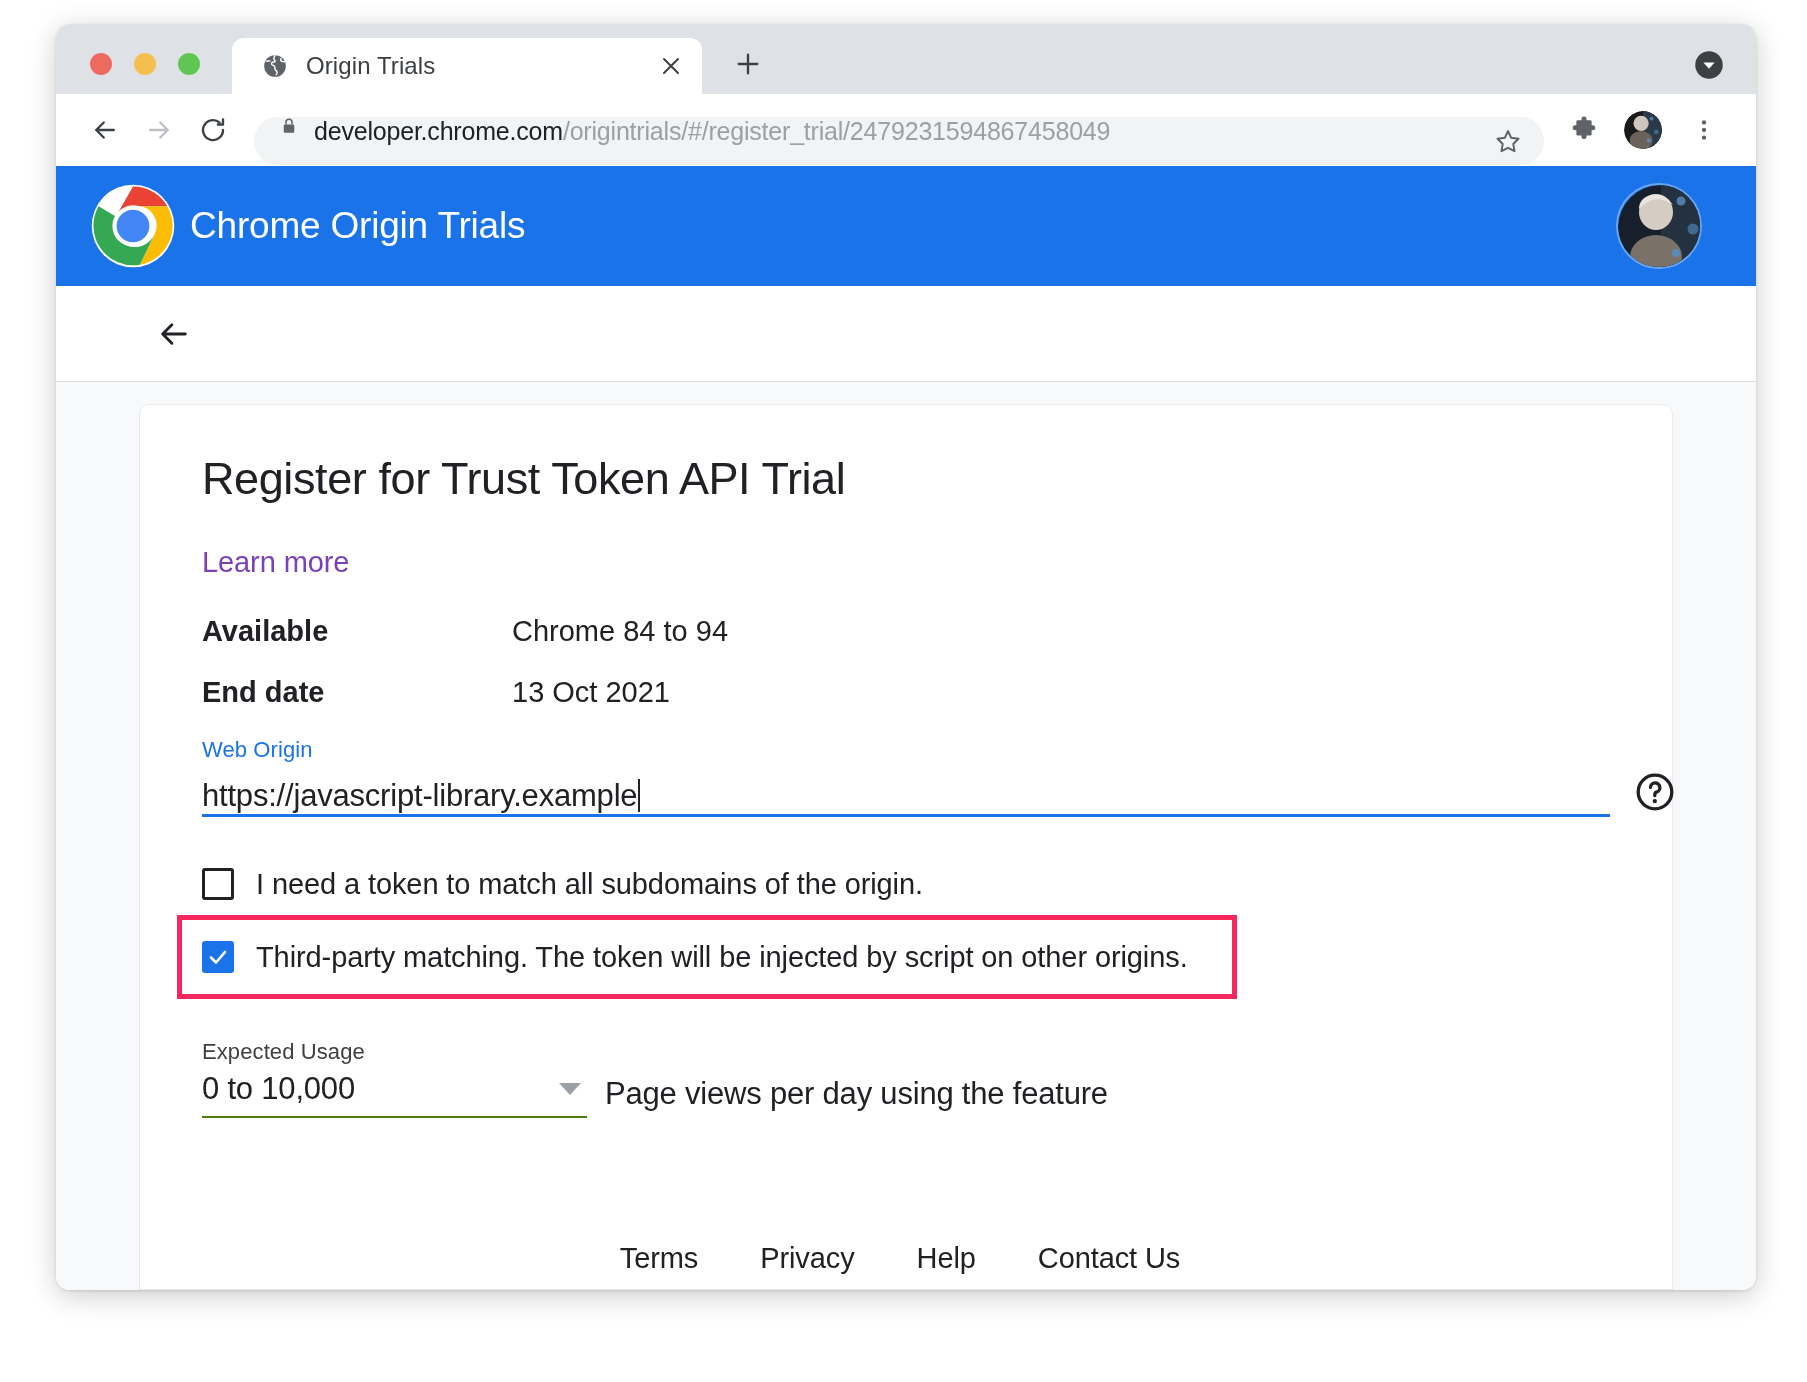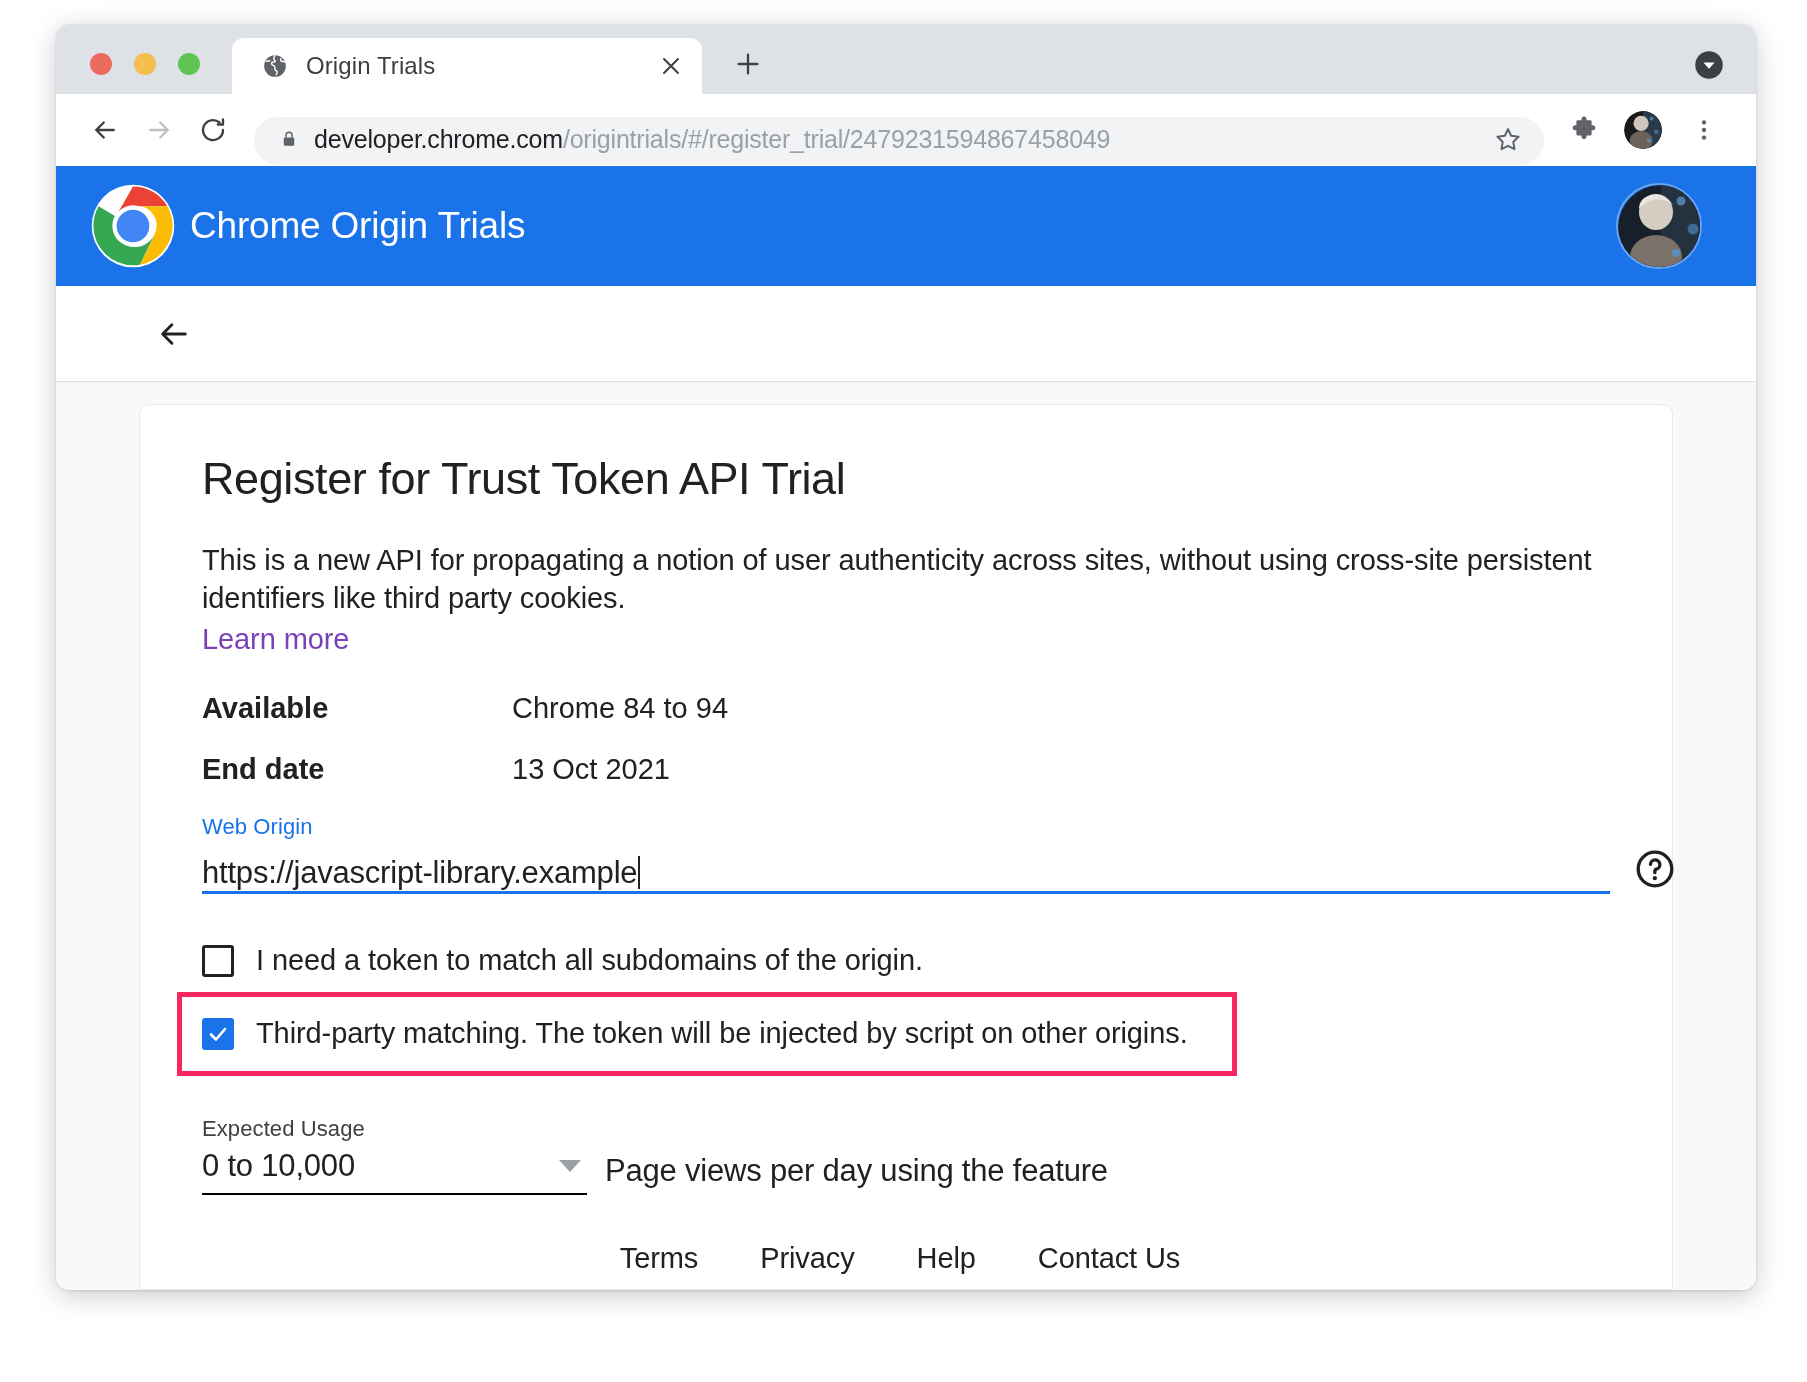--- a/index.html
+++ b/index.html
@@ -117,21 +117,20 @@
   .nav-btn.reload { color: #3c4043; }
 
   .omnibox {
     flex: 1;
     height: 48px;
     margin-left: 14px;
     margin-right: 6px;
     background: #f1f3f4;
     border-radius: 24px;
     display: flex;
-    align-items: center;
     padding: 0 12px 4px 26px;
     margin-top: 22px;
   }
   .lock-icon { width: 18px; flex: 0 0 18px; margin-right: 16px; }
   .url-text {
     font-size: 25px;
     color: #9aa0a6;
     white-space: nowrap;
     overflow: hidden;
     flex: 1;
@@ -343,21 +342,21 @@
   
   .select-block { margin-top: 40px; display: flex; align-items: flex-end; }
   .select-inner { width: 385px; flex: 0 0 385px; }
   .select-label {
     font-size: 22px;
     color: #404040;
     letter-spacing: 0.1px;
     margin-bottom: 6px;
   }
   .select-control {
-    border-bottom: 2px solid #000000;
+    border-bottom: 2px solid #4d7c0f;
     padding-bottom: 9px;
     display: flex;
     align-items: center;
     justify-content: space-between;
   }
   .select-value {
     font-size: 31px;
     color: #202124;
     letter-spacing: -0.2px;
   }
@@ -553,21 +552,20 @@
           <path d="M20 12 H4 M10.5 5.5 L4 12 L10.5 18.5" stroke="currentColor" stroke-width="2" fill="none" stroke-linecap="round" stroke-linejoin="round"></path>
         </svg>
       </div>
     </div>
 
     <div class="content-area">
       <div class="card">
 
         <h1 class="card-title">Register for Trust Token API Trial</h1>
 
-        <p class="card-desc">This is a new API for propagating a notion of user authenticity across sites, without using cross-site persistent identifiers like third party cookies.</p>
         <a class="learn-more">Learn more</a>
 
         <div class="meta-table">
           <div class="meta-row">
             <span class="meta-label">Available</span>
             <span class="meta-value">Chrome 84 to 94</span>
           </div>
           <div class="meta-row">
             <span class="meta-label">End date</span>
             <span class="meta-value">13 Oct 2021</span>

